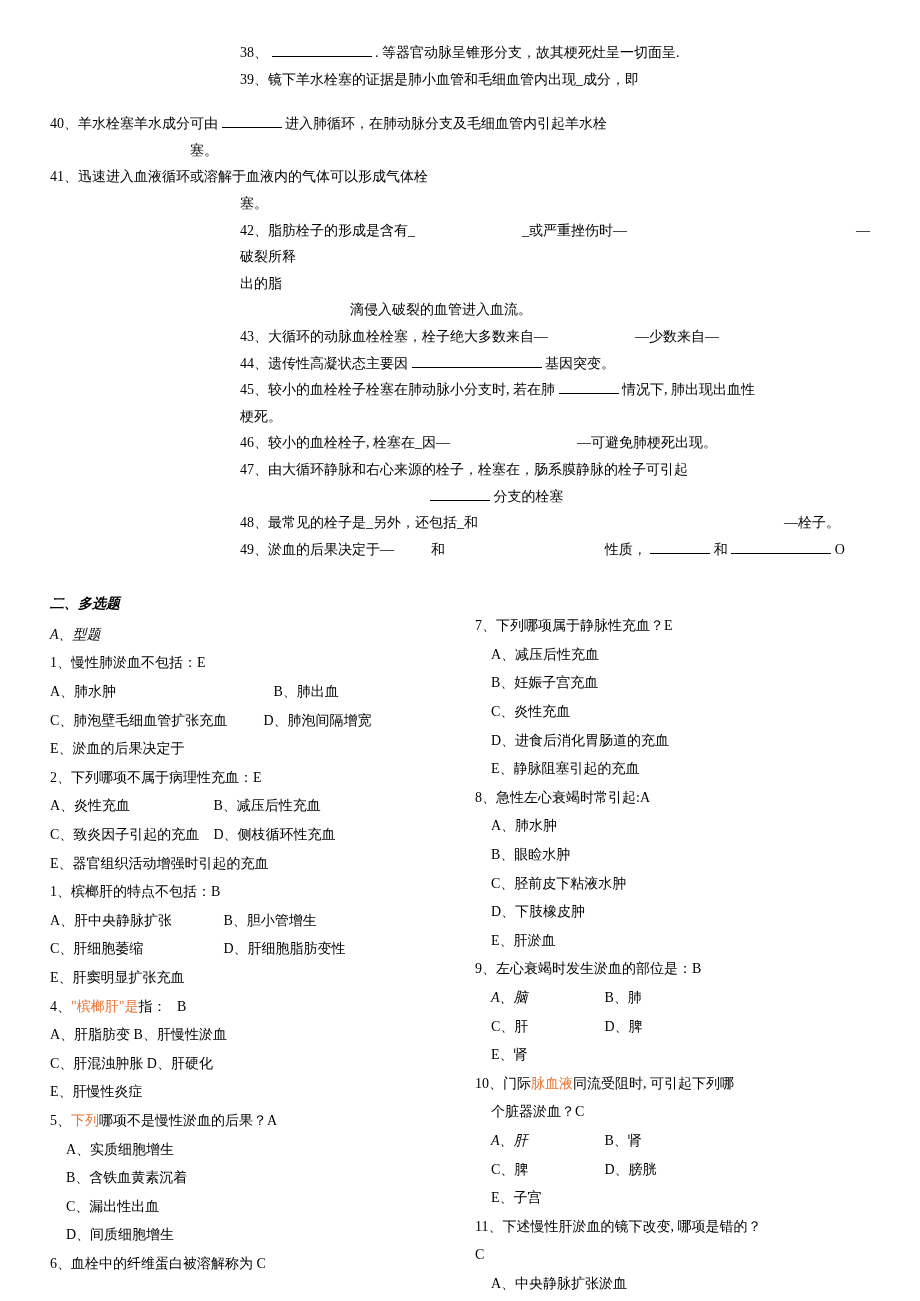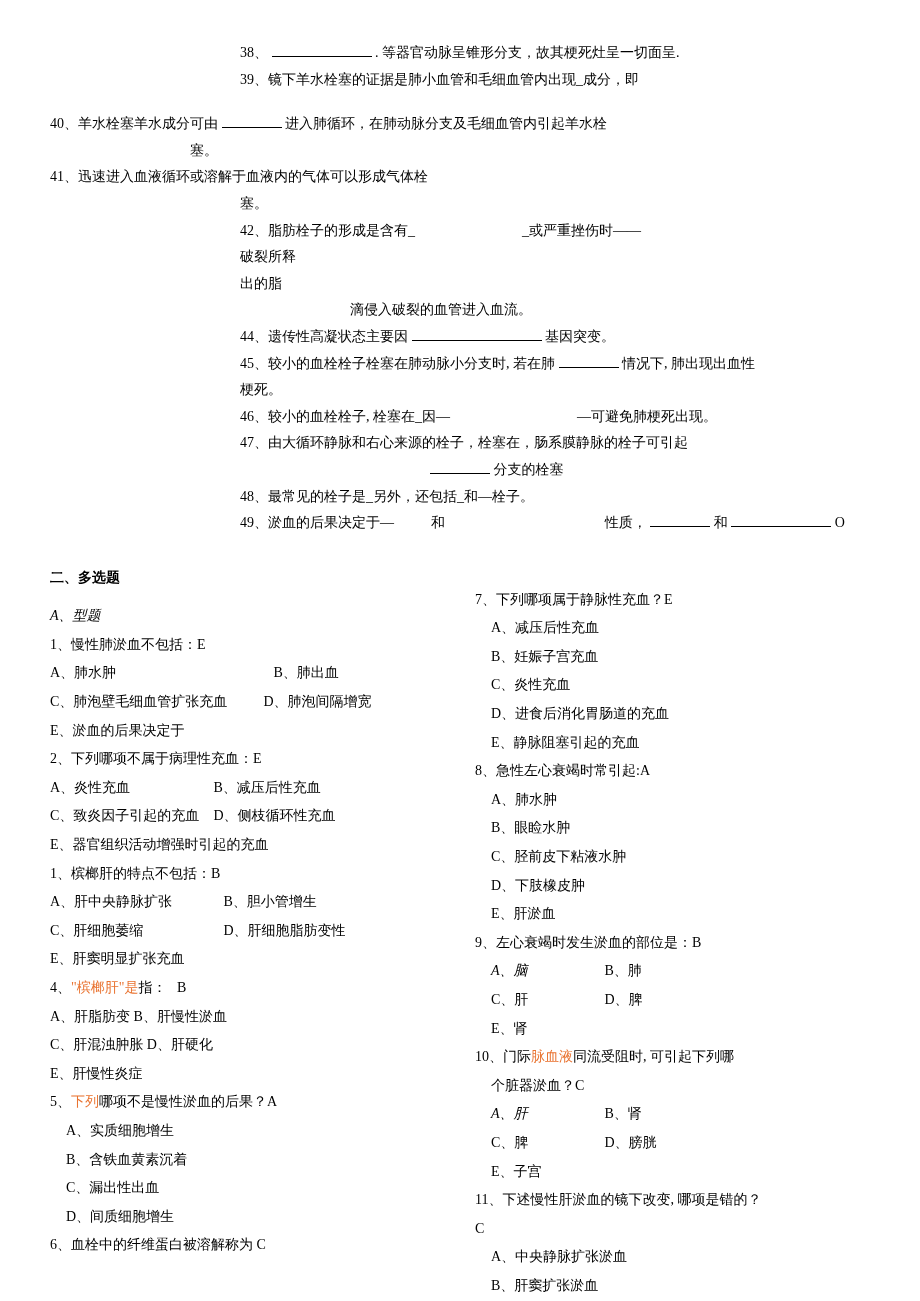--- a/index.html
+++ b/index.html
@@ -36,21 +36,22 @@
       gap: 30px;
     }
     .col-left {
       flex: 1;
     }
     .col-right {
       flex: 1;
     }
     .section-title {
       font-weight: bold;
-      margin: 8px 0 12px 0;
+      margin: 8px 0 4px 0;
+      font-style: italic;
     }
     .q-line {
       margin: 2px 0;
     }
     .opt-line {
       margin: 2px 0;
     }
     .sub-indent {
       padding-left: 16px;
     }
@@ -60,21 +61,21 @@
     .opt-inline span {
       display: inline-block;
       min-width: 150px;
     }
     .opt-inline-3 span {
       display: inline-block;
       min-width: 110px;
     }
     .right-align {
       display: flex;
-      justify-content: flex-start;
+      justify-content: space-between;
     }
   </style>
 </head>
 <body>
 
 <div class="fill-section">
   <div class="indent">
     <span>38、</span>
     <span class="blank blank-med"></span>
     <span>. 等器官动脉呈锥形分支，故其梗死灶呈一切面呈.</span>
@@ -94,20 +95,25 @@
       <span>42、脂肪栓子的形成是含有_</span>
       <span style="display:inline-block;width:100px"></span>
       <span>_或严重挫伤时—</span>
     </span>
     <span>—</span>
   </div>
   <div class="indent"><span>破裂所释</span></div>
   <div class="indent"><span>出的脂</span></div>
   <div style="padding-left:300px"><span>滴侵入破裂的血管进入血流。</span></div>
   <div class="indent">
+    <span>43、大循环的动脉血栓栓塞，栓子绝大多数来自—</span>
+    <span style="display:inline-block;width:80px"></span>
+    <span>—少数来自—</span>
+  </div>
+  <div class="indent">
     <span>44、遗传性高凝状态主要因</span>
     <span class="blank blank-long"></span>
     <span>基因突变。</span>
   </div>
   <div class="indent">
     <span>45、较小的血栓栓子栓塞在肺动脉小分支时, 若在肺</span>
     <span class="blank"></span>
     <span>情况下, 肺出现出血性</span>
   </div>
   <div class="indent"><span>梗死。</span></div>

